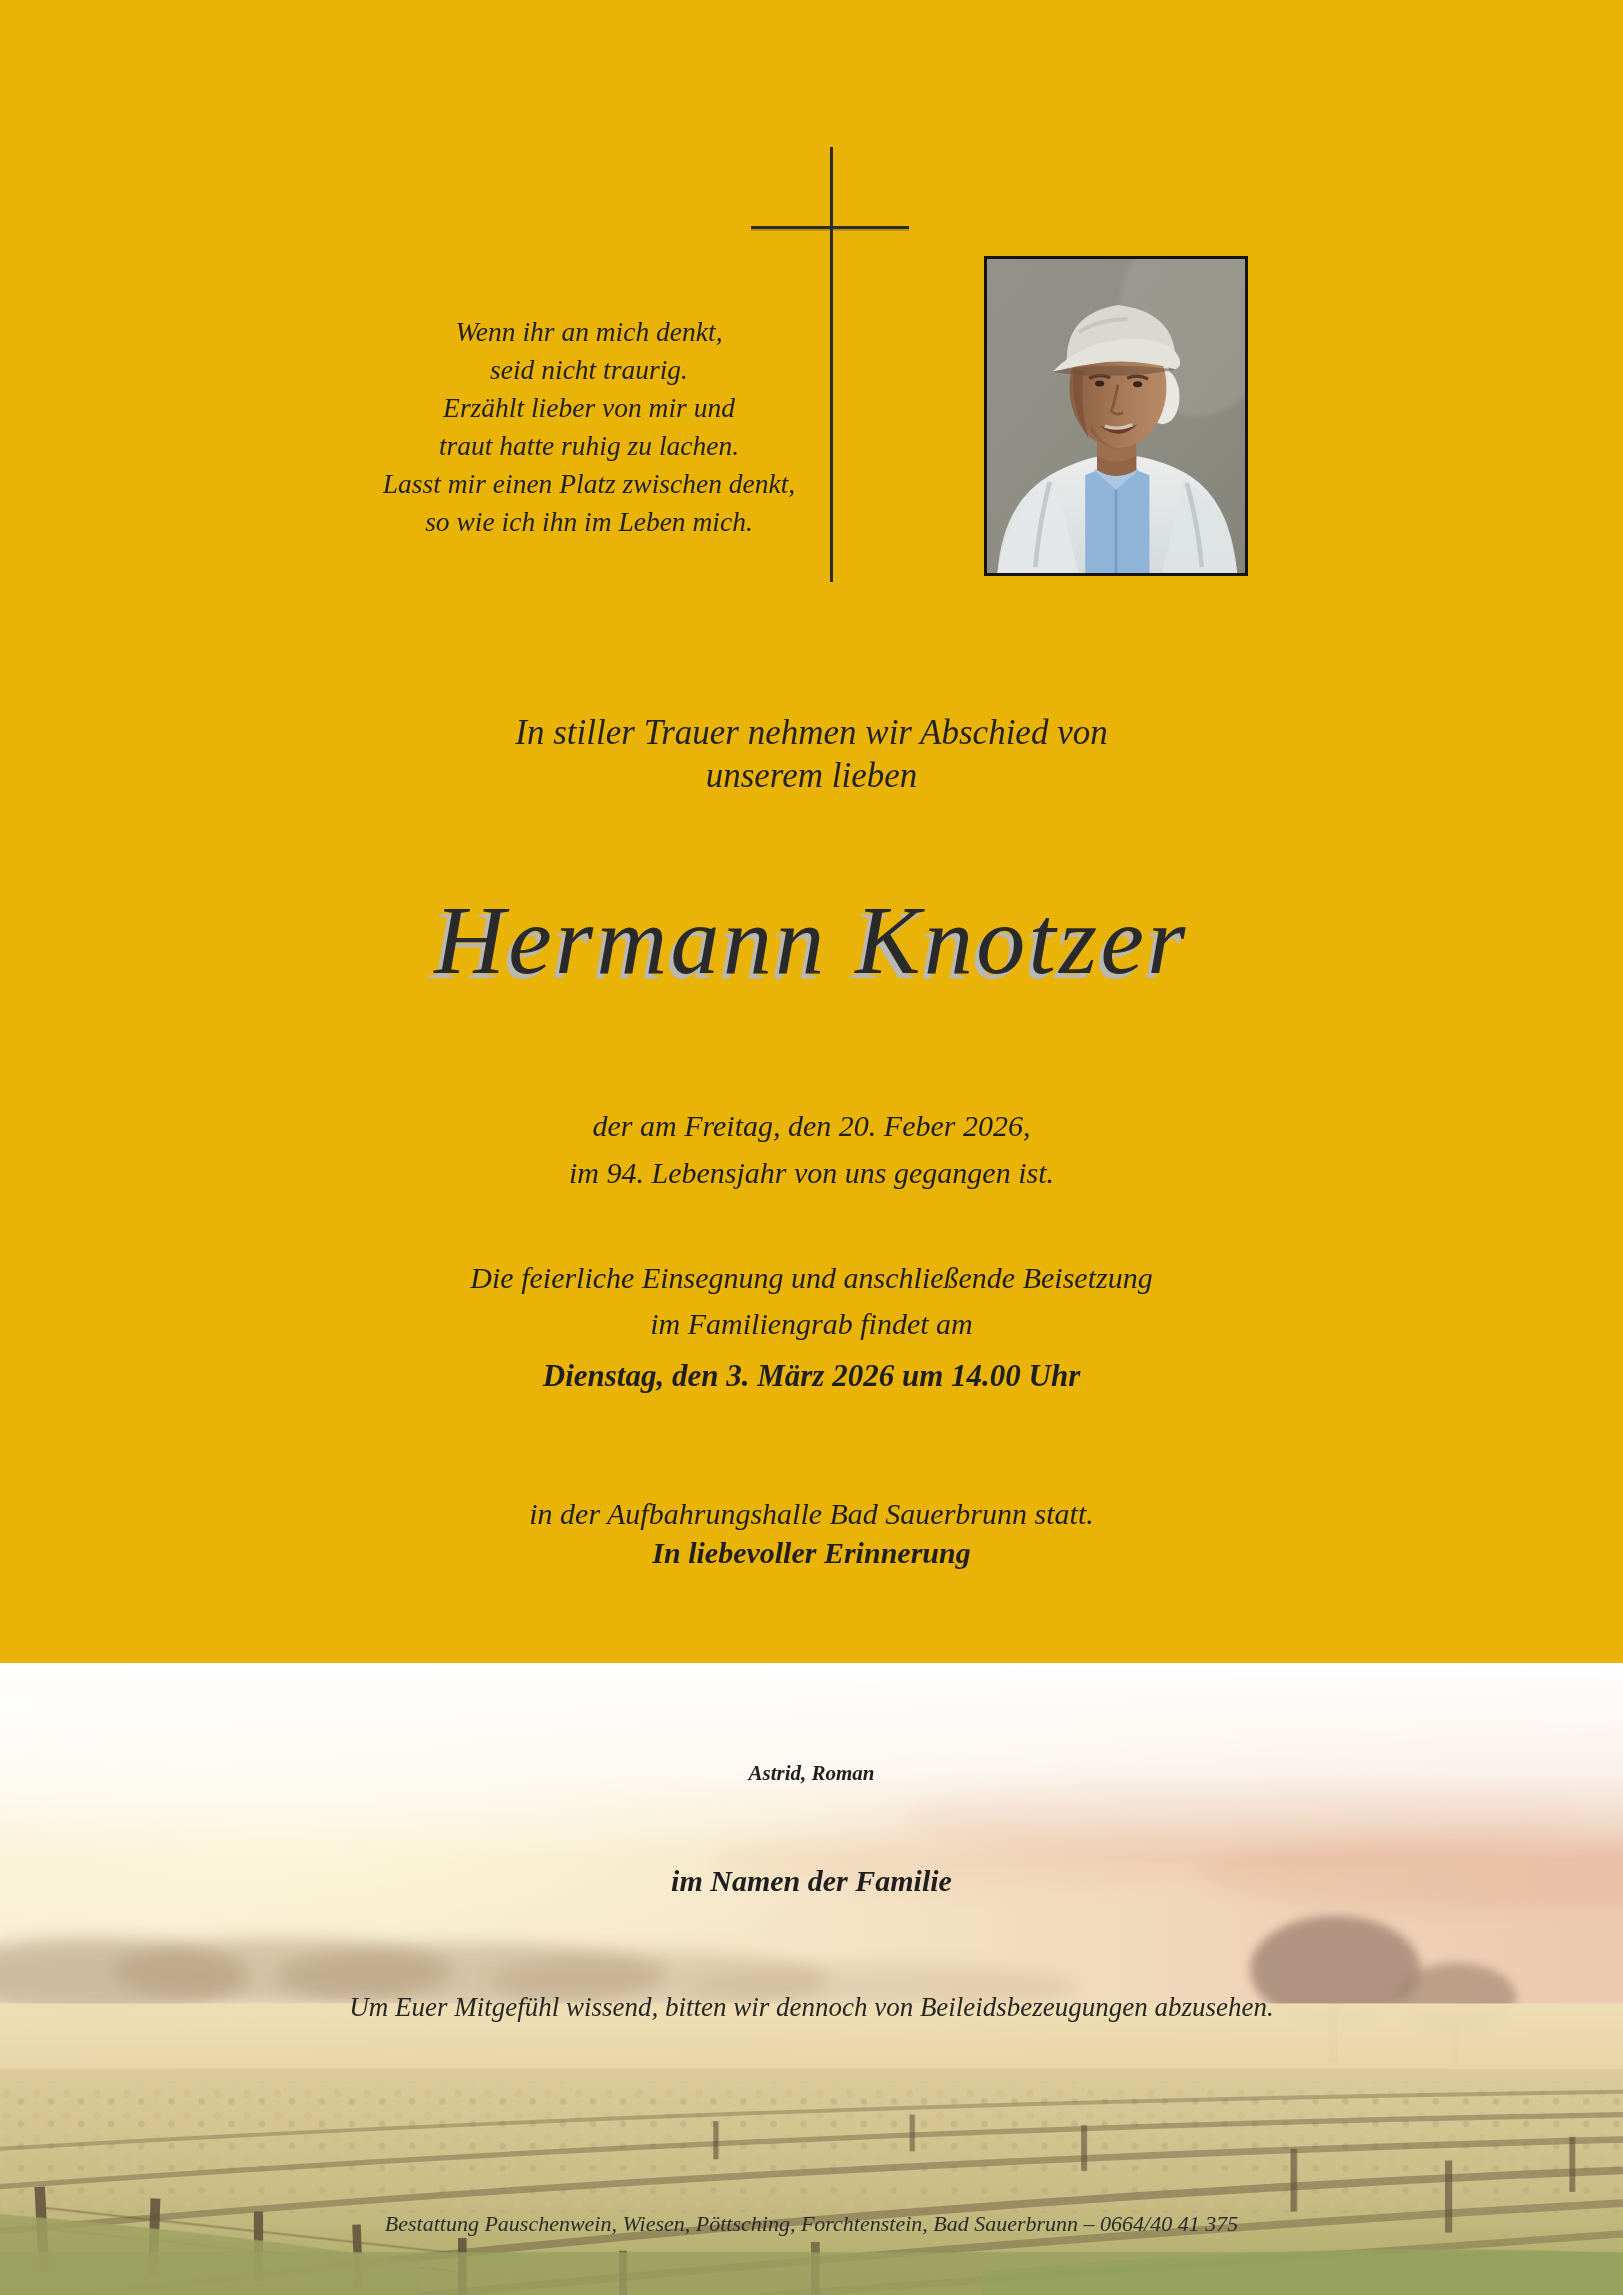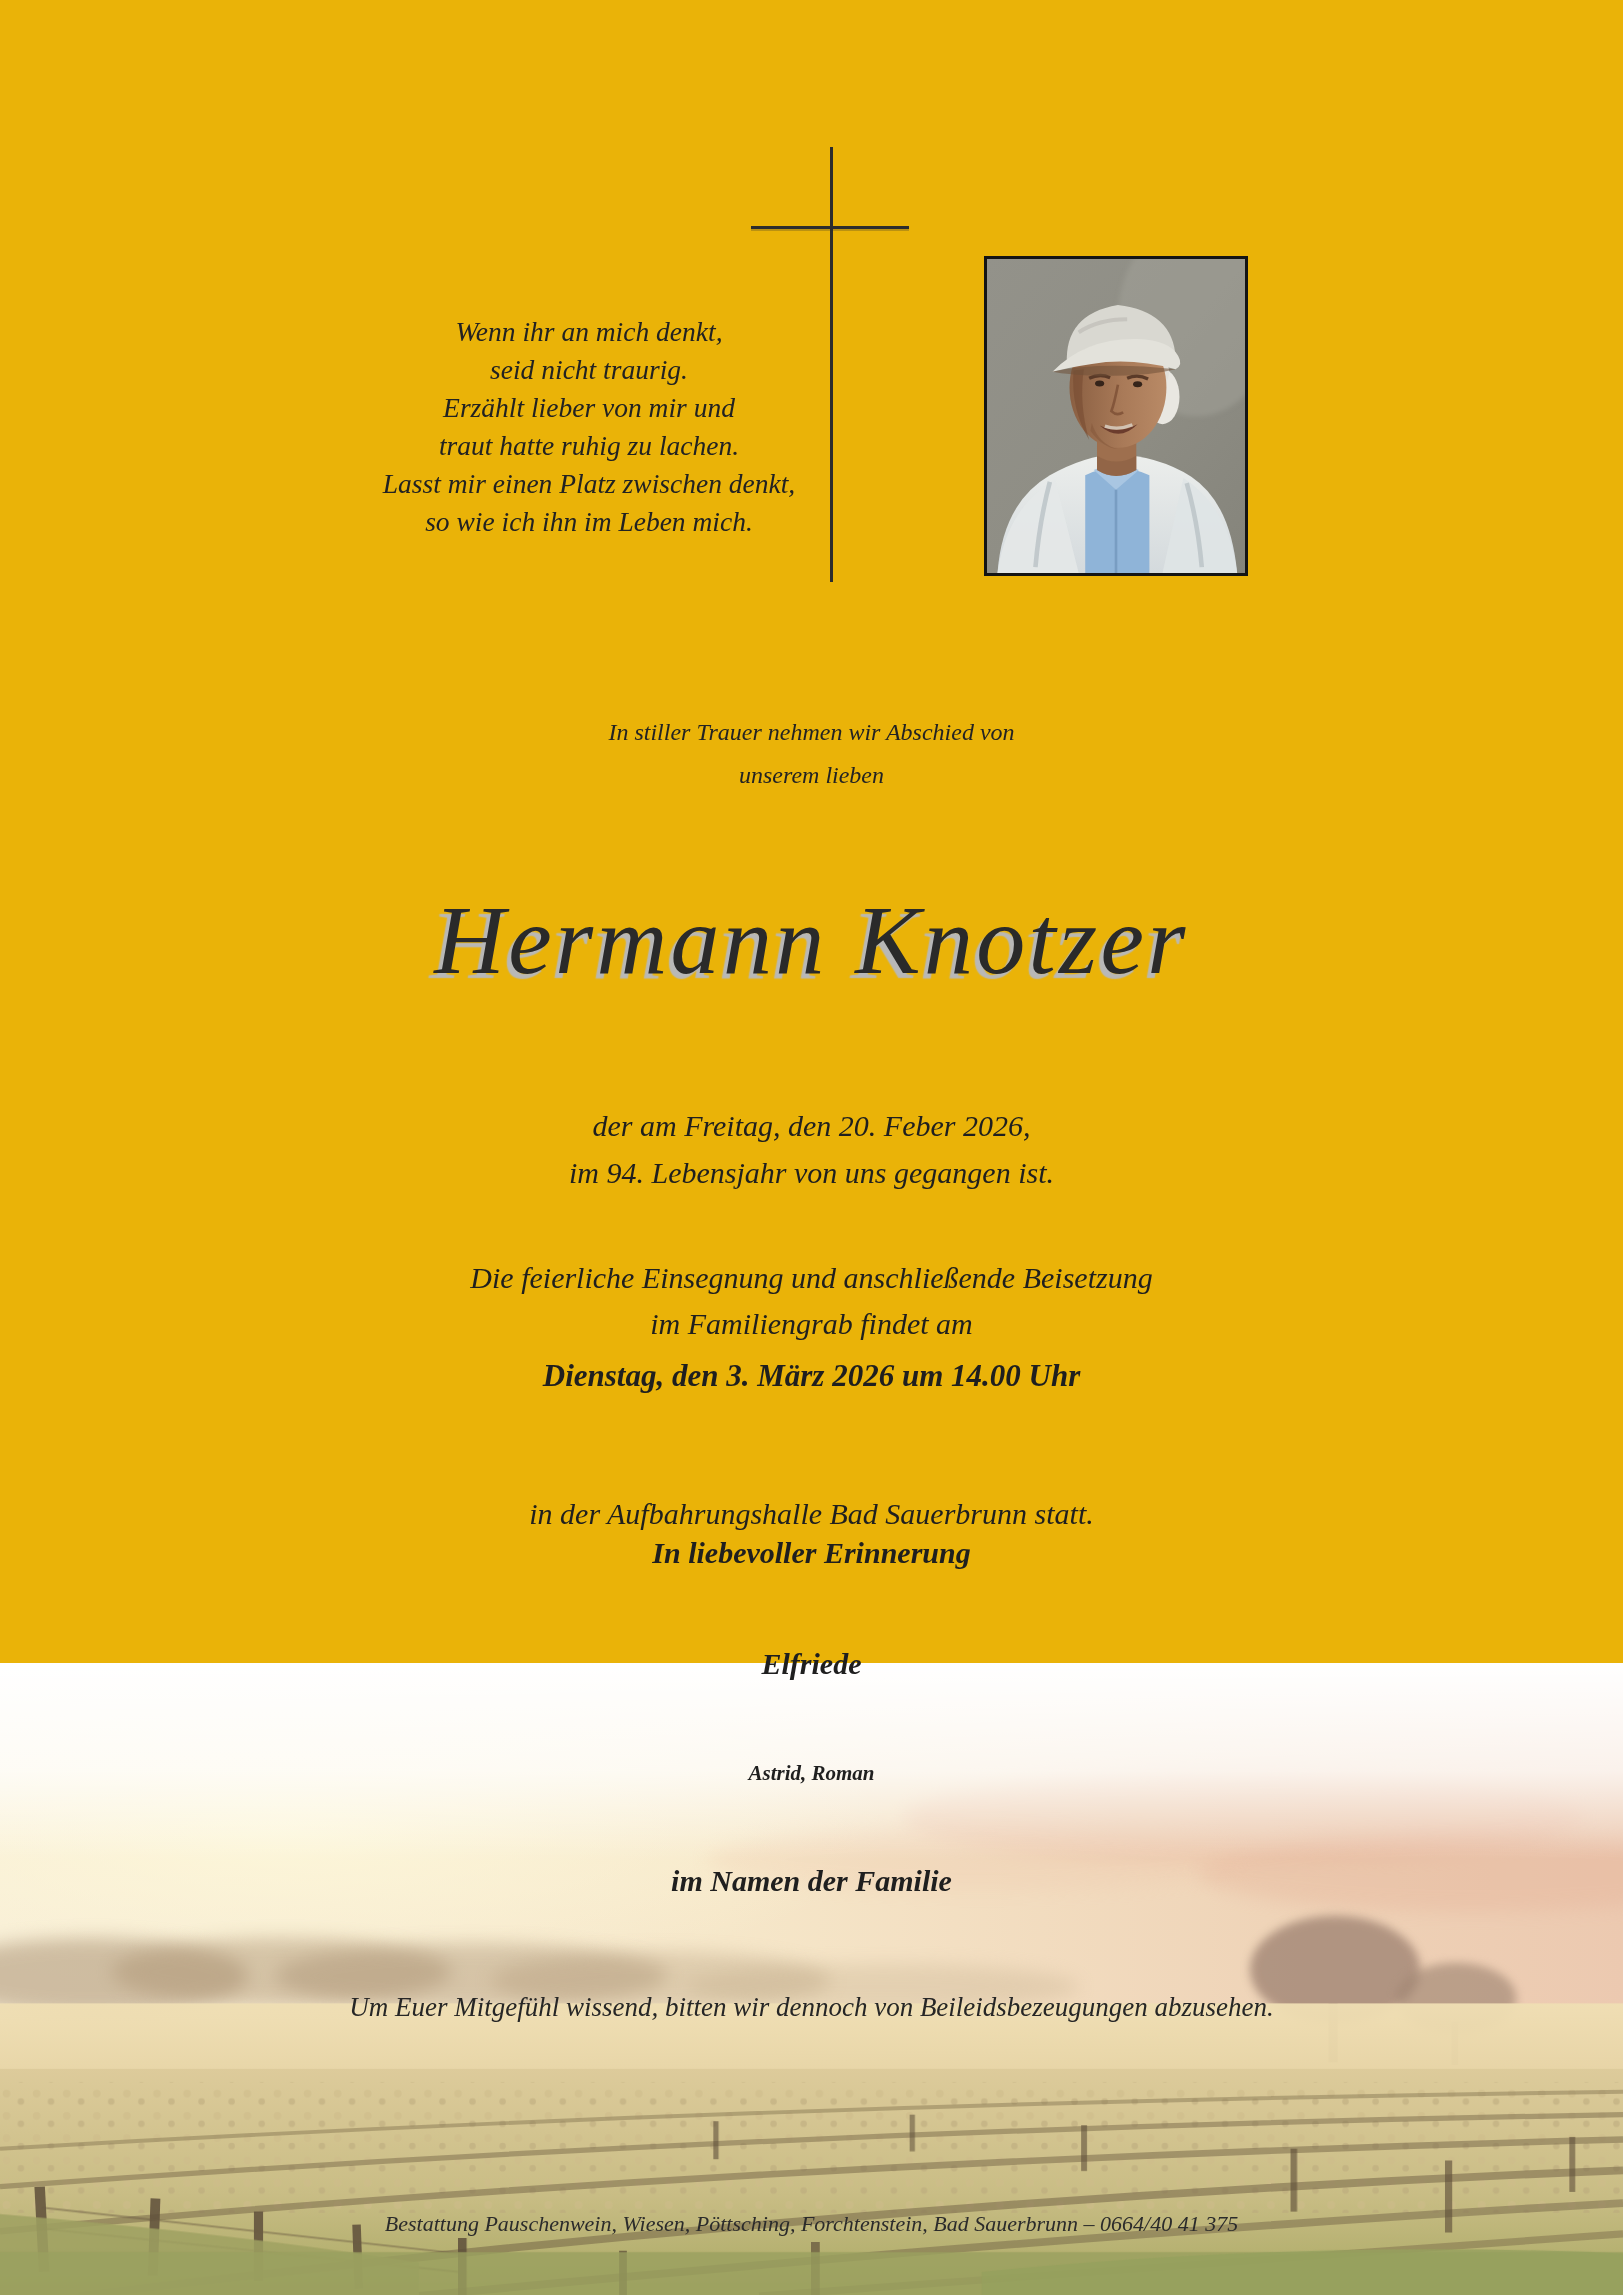--- a/index.html
+++ b/index.html
@@ -16,21 +16,21 @@
   .bold{font-weight:bold;}
 
   
   #cross-v{position:absolute;left:830px;top:147px;width:2.6px;height:435px;background:#2d2d2d;}
   #cross-h{position:absolute;left:751px;top:226px;width:158px;height:2.6px;background:#2d2d2d;box-shadow:0 2px 0 rgba(45,45,45,.25);}
 
   
   #poem{position:absolute;left:0;top:313px;width:1178px;text-align:center;
         font-size:27.5px;line-height:38px;font-style:italic;color:#222;}
 
-  #intro{top:711px;font-size:24px;line-height:43px;color:#232323;}
+  #intro{top:711px;font-size:35px;line-height:43px;color:#232323;}
   #deceased-name{
     top:885px;font-size:98px;line-height:111px;letter-spacing:3.3px;
     font-style:italic;color:#2a2a2a;
     text-shadow:-4.6px 4.6px 1.3px #b8b8b8;
   }
   #death-info{top:1102px;font-size:30px;line-height:47px;}
   #service-info{top:1255px;font-size:30px;line-height:46px;}
   #service-datetime{top:1358px;font-size:31px;}
   #service-location{top:1497px;font-size:30px;}
   #remembrance-heading{top:1536px;font-size:30px;}
@@ -245,21 +245,20 @@
   </div>
 
   <div id="service-info" class="abs it textlayer">
     <div>Die feierliche Einsegnung und anschließende Beisetzung</div>
     <div>im Familiengrab findet am</div>
   </div>
   <div id="service-datetime" class="abs it bold textlayer">Dienstag, den 3. März 2026 um 14.00 Uhr</div>
   <div id="service-location" class="abs it textlayer">in der Aufbahrungshalle Bad Sauerbrunn statt.</div>
 
   <div id="remembrance-heading" class="abs it bold textlayer">In liebevoller Erinnerung</div>
-  <div id="mourner-1" class="abs it bold textlayer">Elfriede</div>
   <div id="mourner-2" class="abs it bold textlayer">Astrid, Roman</div>
   <div id="family-closing" class="abs it bold textlayer">im Namen der Familie</div>
 
   <div id="condolence-note" class="abs it textlayer">Um Euer Mitgefühl wissend, bitten wir dennoch von Beileidsbezeugungen abzusehen.</div>
 
   <div id="footer-line" class="abs it textlayer">Bestattung Pauschenwein, Wiesen, Pöttsching, Forchtenstein, Bad Sauerbrunn – 0664/40 41 375</div>
 
 </div>
 
 

